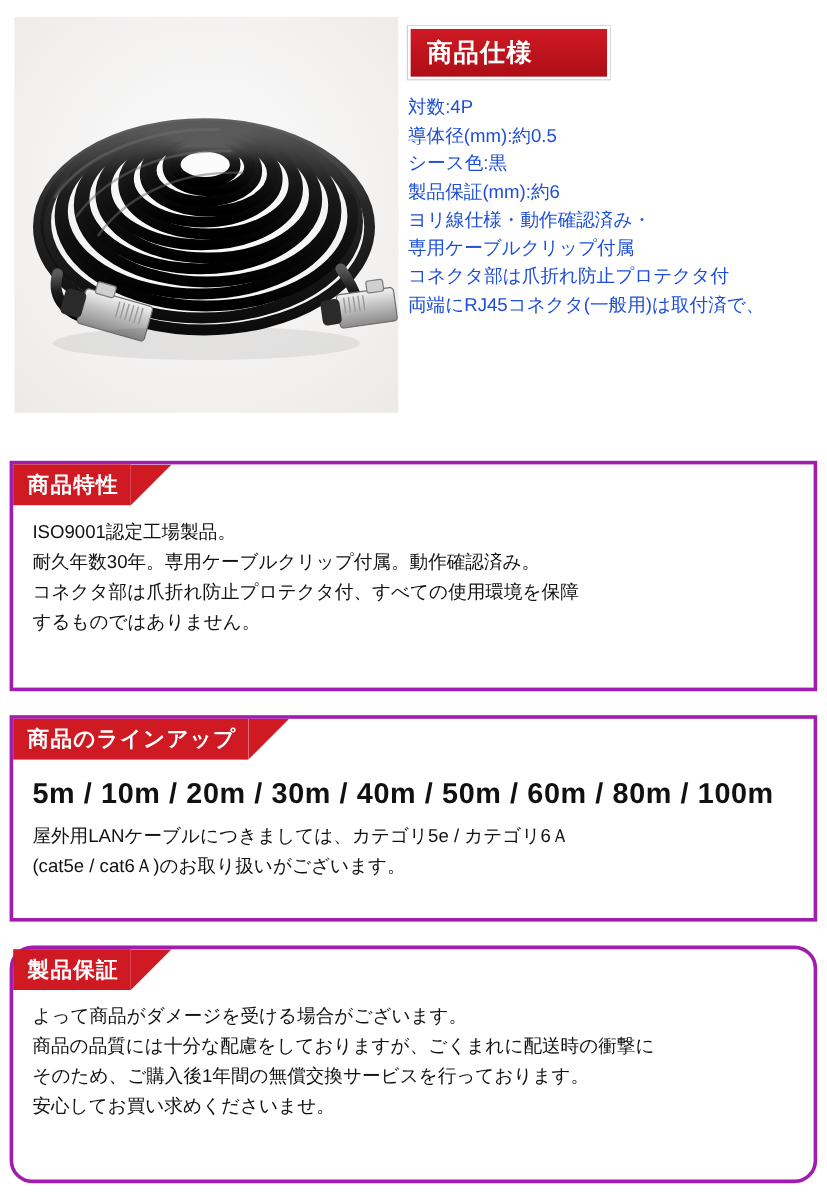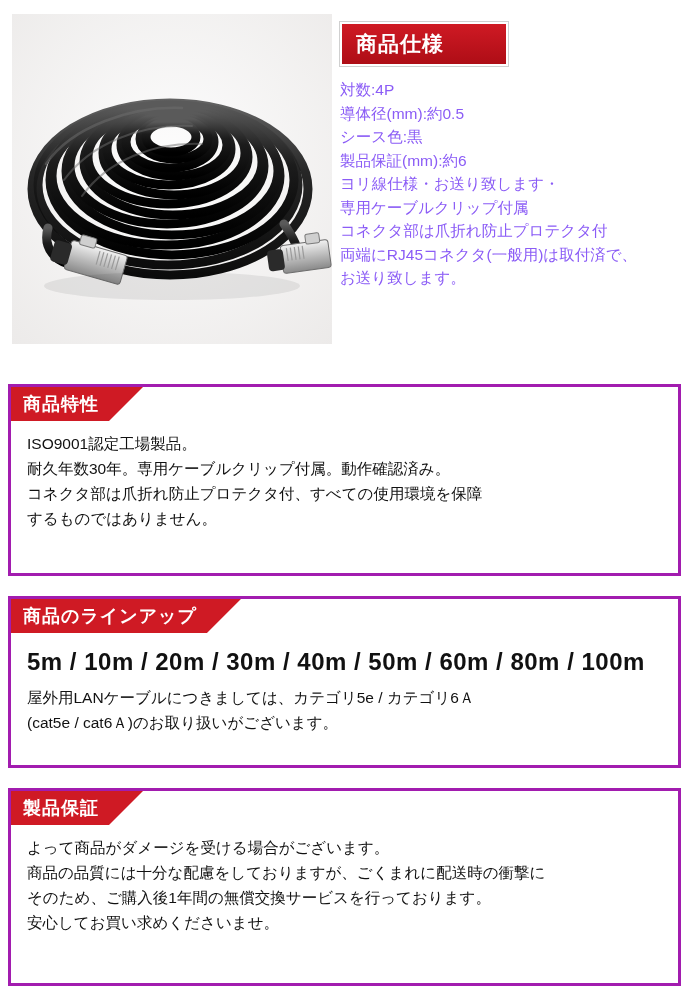--- a/index.html
+++ b/index.html
@@ -63,21 +63,21 @@
   .spec-banner-text {
     color: #ffffff;
     font-size: 21px;
     font-weight: bold;
     letter-spacing: 1px;
   }
   .spec-list {
     margin-top: 12px;
     font-size: 15.5px;
     line-height: 1.52;
-    color: #8b5cf6;
+    color: #1d4ed8;
   }
   .spec-list div {
     white-space: nowrap;
   }
 
   
   .panel {
     position: absolute;
     left: 8px;
     width: 673px;
@@ -128,21 +128,21 @@
     margin-bottom: 4px;
     white-space: nowrap;
   }
   .lineup-note {
     font-size: 15.5px;
     line-height: 1.6;
   }
 
   #panel-features { top: 384px; height: 192px; }
   #panel-lineup  { top: 596px; height: 172px; }
-  #panel-warranty{ top: 788px; height: 198px; }
+  #panel-warranty{ top: 788px; height: 198px; border-radius: 19px; }
 </style>
 </head>
 <body>
 
 <div class="page">
 
   <div class="top-section">
 
     <div class="photo">
       <svg width="320" height="330" viewBox="0 0 320 330">
@@ -223,25 +223,24 @@
 
     <div class="spec-block">
       <div class="spec-banner">
         <span class="spec-banner-text">商品仕様</span>
       </div>
       <div class="spec-list">
         <div>対数:4P</div>
         <div>導体径(mm):約0.5</div>
         <div>シース色:黒</div>
         <div>製品保証(mm):約6</div>
-        <div>ヨリ線仕様・お送り致します・</div>
+        <div>ヨリ線仕様・動作確認済み・</div>
         <div>専用ケーブルクリップ付属</div>
         <div>コネクタ部は爪折れ防止プロテクタ付</div>
         <div>両端にRJ45コネクタ(一般用)は取付済で、</div>
-        <div>お送り致します。</div>
       </div>
     </div>
   </div>
 
   <div class="panel" id="panel-features">
     <div class="panel-title-wrap">
       <div class="panel-title">商品特性</div>
       <div class="panel-title-tail"></div>
     </div>
     <div class="panel-body">

